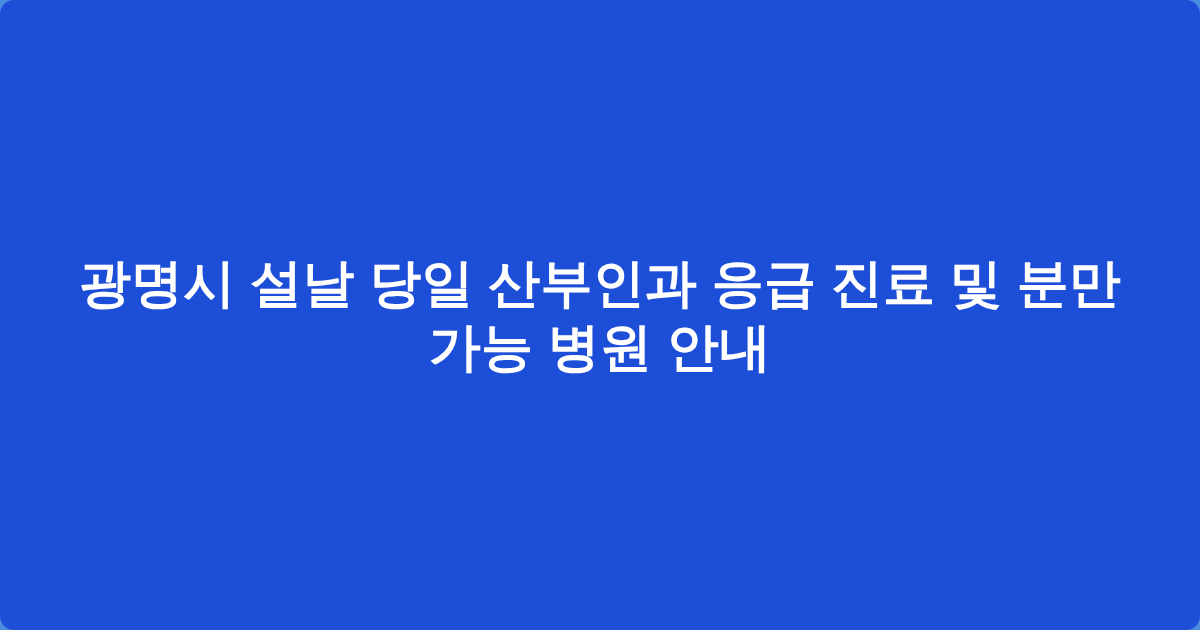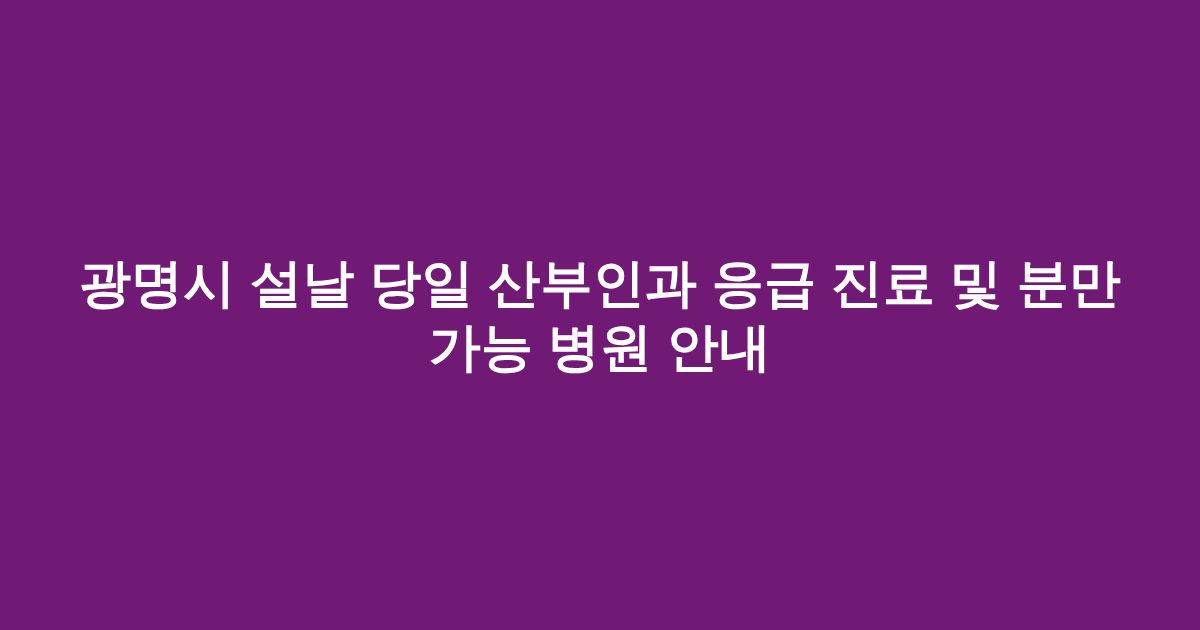--- a/index.html
+++ b/index.html
@@ -52,19 +52,19 @@
     letter-spacing: 0.2px;
     text-align: center;
     word-break: keep-all;
     overflow-wrap: break-word;
     -webkit-font-smoothing: antialiased;
   }
 </style>
 </head>
 <body>
 
-<div class="og-card" style="background-color: #701a75;">
+<div class="og-card" style="background-color: #1d4ed8; border-radius: 14px;">
 
   <div class="title-block">
     <h1 class="card-title" style="color: rgb(255, 255, 255);">광명시 설날 당일 산부인과 응급 진료 및 분만 가능 병원 안내</h1>
   </div>
 
 </div>
 
 </body></html>

